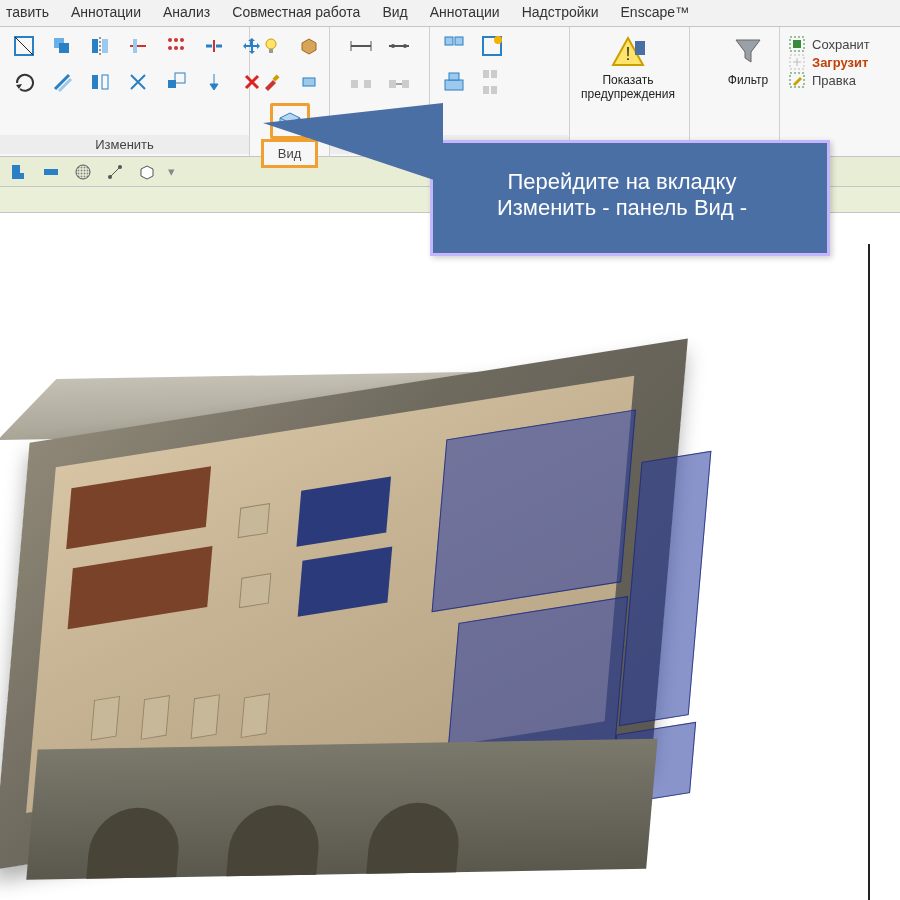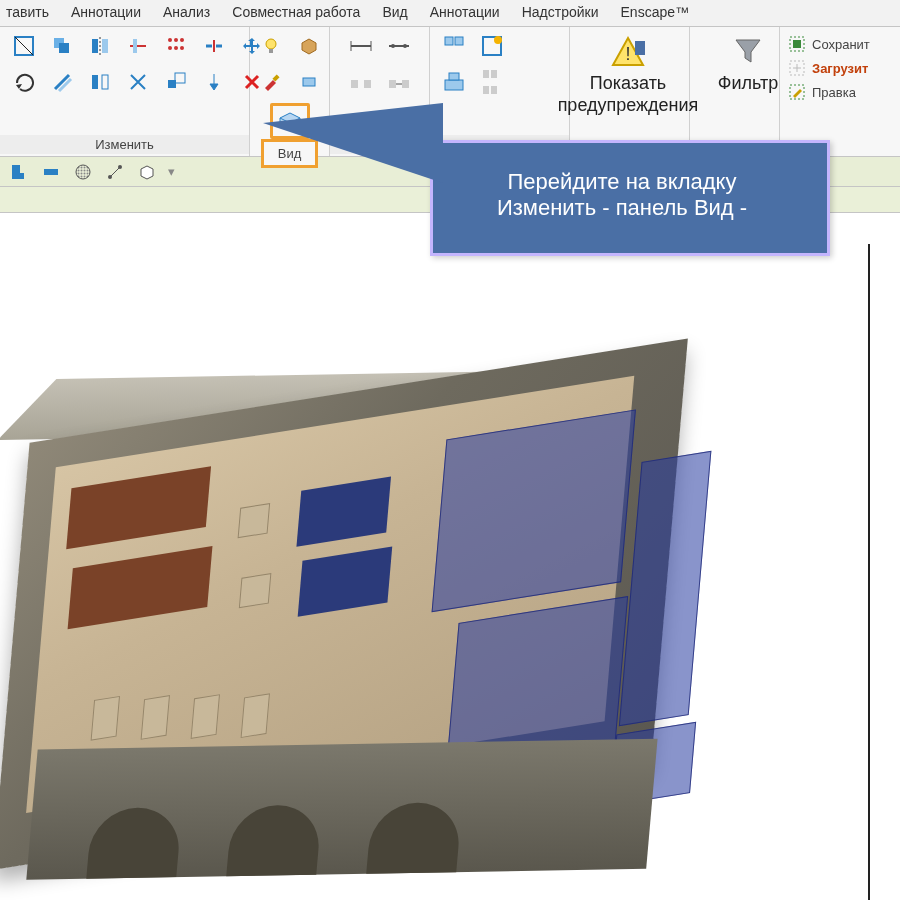--- a/index.html
+++ b/index.html
@@ -79,24 +79,24 @@
     border: 3px solid #f0a030;
     width: 40px; height: 36px;
   }
 
   .big-btn {
     display:flex; flex-direction:column; align-items:center; justify-content:flex-start;
     width: 100px; padding-top:4px;
     cursor:pointer;
     gap:4px;
   }
-  .big-btn .lbl { text-align:center; font-size:18px; line-height:1.2; }
+  .big-btn .lbl { text-align:center; font-size:12px; line-height:1.2; }
 
   .side-list {
-    display:flex; flex-direction:column; gap:6px; padding-top:4px;
+    display:flex; flex-direction:column; padding-top:4px;
   }
   .side-item {
     display:flex; align-items:center; gap:6px; font-size:13px; color:#444;
     cursor:pointer;
   }
   .side-item.disabled { color:#c2410c;font-weight:bold; }
 
   
   .options-bar {
     height: 30px;

